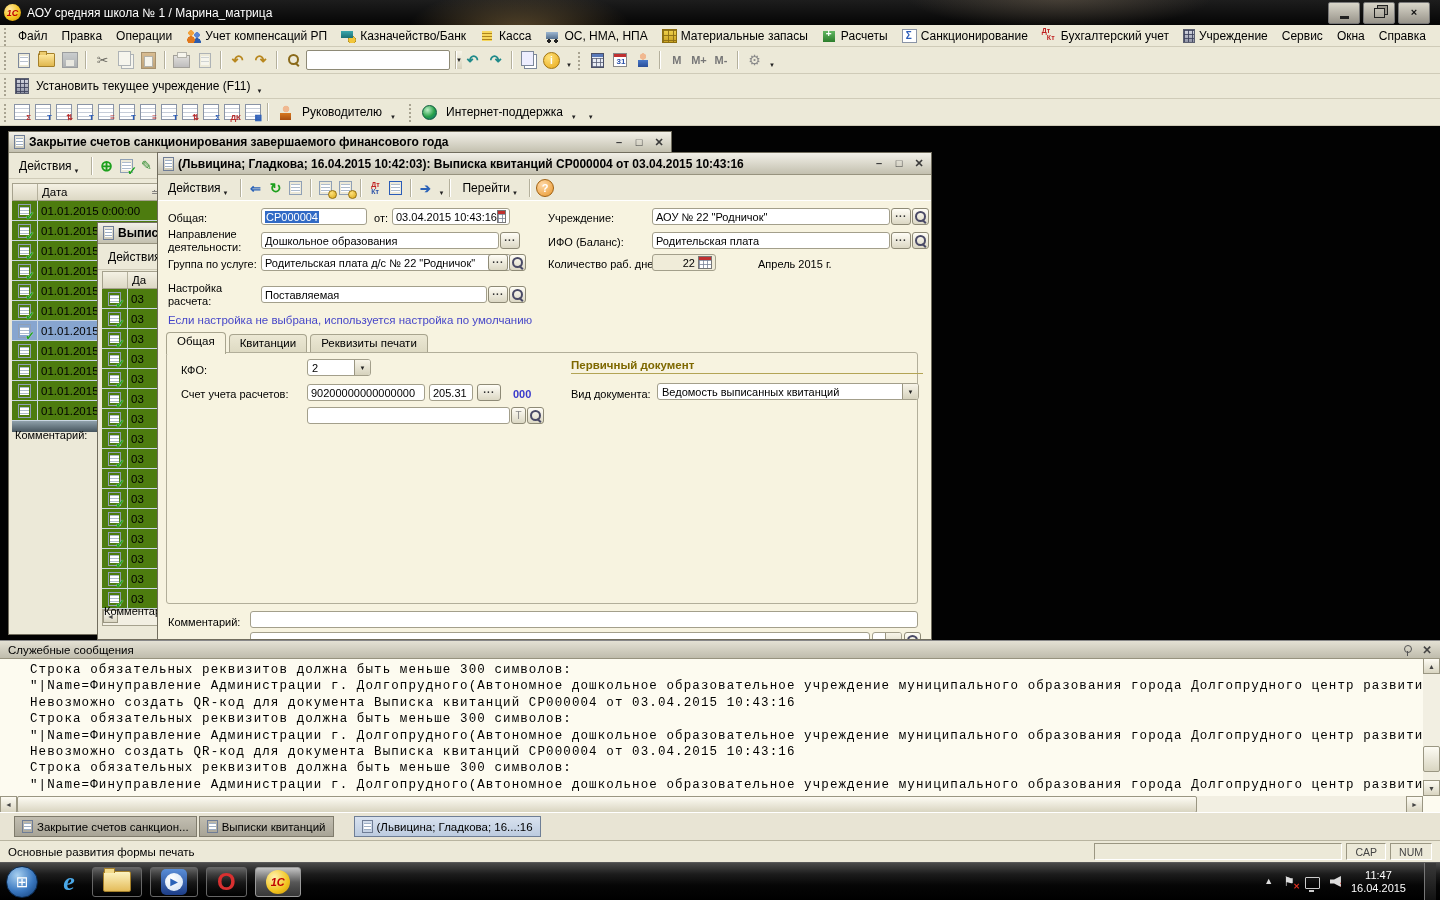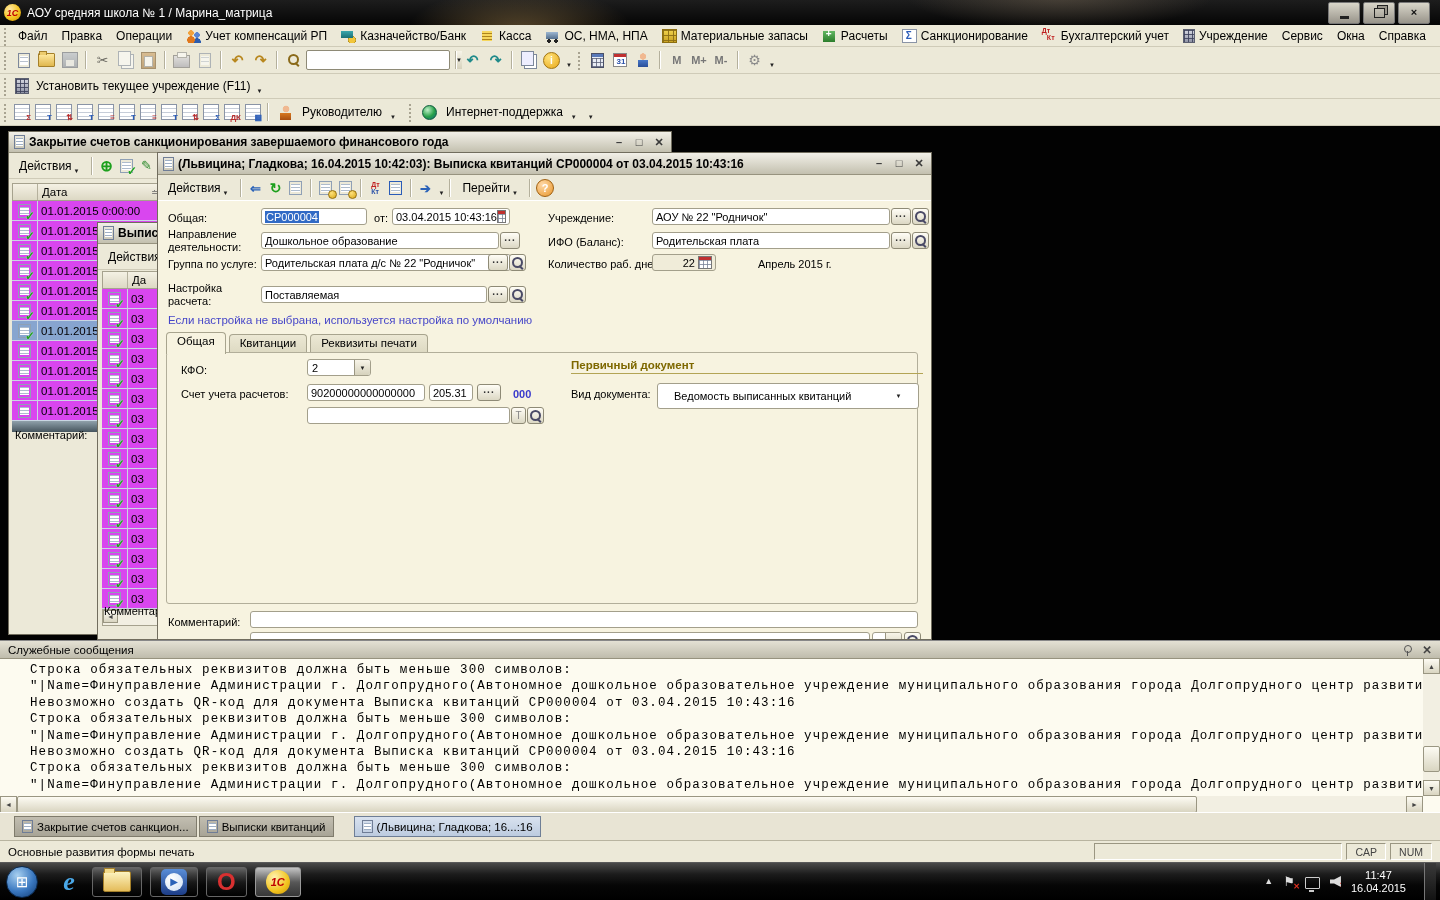--- a/index.html
+++ b/index.html
@@ -97,21 +97,21 @@
   .cbtn{width:14px;height:13px;text-align:center;line-height:12px;color:#3a3a3a;font-size:11px;font-weight:bold;}
   .docico{width:11px;height:14px;background:#fff;border:1px solid #6f7d96;box-sizing:border-box;flex:none;
     background-image:repeating-linear-gradient(transparent 0 2px,#9fb0c6 2px 3px);background-clip:content-box;padding:2px 1px;}
   .wtoolbar{height:25px;display:flex;align-items:center;gap:2px;padding:0 4px;border-bottom:1px solid #cfcbb8;background:#ece9d8;}
   .abtn{height:19px;display:flex;align-items:center;padding:0 5px;border:1px solid transparent;border-radius:2px;}
   .smallico{width:18px;height:18px;display:flex;align-items:center;justify-content:center;position:relative;}
 
   
   .lhdr{display:flex;background:linear-gradient(#f4f1e4,#dcd8c4);border:1px solid #a6a28e;box-sizing:border-box;height:18px;font-size:11.5px;}
   .lhdr .hc{border-right:1px solid #b5b19d;display:flex;align-items:center;padding:0 4px;box-sizing:border-box;}
-  .lrow{display:flex;height:19px;background:#d946ef;border-bottom:1px solid #c9d6e3;font-size:11.5px;align-items:stretch;}
+  .lrow{display:flex;height:19px;background:#4d7c0f;border-bottom:1px solid #c9d6e3;font-size:11.5px;align-items:stretch;}
   .lrow.sel{background:#87a5cf;}
   .lrow .icell{width:25px;border-right:1px solid #c9d6e3;display:flex;align-items:center;justify-content:center;flex:none;}
   .lrow .tcell{padding:0 3px;display:flex;align-items:center;white-space:nowrap;overflow:hidden;}
   .sdoc{width:13px;height:14px;background:#fff;border:1px solid #8fa0b5;box-sizing:border-box;position:relative;
     background-image:repeating-linear-gradient(transparent 0 2px,#aebccd 2px 3px);background-clip:content-box;padding:2px 1px;}
   .sdoc.check::after{content:"✓";position:absolute;right:-5px;bottom:-6px;color:#1da01d;font-weight:bold;font-size:12px;text-shadow:0 0 1px #fff;}
 
   
   .fld{background:#fff;border:1px solid #a39f8b;border-radius:3px;height:17px;display:flex;align-items:center;
     padding:0 3px;font-size:11px;overflow:hidden;white-space:nowrap;box-sizing:border-box;}
@@ -759,21 +759,21 @@
       <span class="abs fld" style="left:494px;top:7px;width:238px;">
           <span>АОУ № 22 "Родничок"</span>
         </span>
       <span class="abs sbtn dots3" style="left:733px;top:7px;width:20px;">...</span>
       <span class="abs sbtn" style="left:754px;top:7px;width:17px;">
           <span class="mag gray"></span>
         </span>
 
       <span class="abs lbl" style="left:10px;top:27px;width:92px;">Направление деятельности:</span>
       <span class="abs fld" style="left:103px;top:31px;width:238px;">
-          <span>Дошкольное образование</span>
+          <span>Дошкольное образования</span>
         </span>
       <span class="abs sbtn dots3" style="left:342px;top:31px;width:20px;">...</span>
       <span class="abs lbl" style="left:390px;top:35px;">ИФО (Баланс):</span>
       <span class="abs fld" style="left:494px;top:31px;width:238px;">
           <span>Родительская плата</span>
         </span>
       <span class="abs sbtn dots3" style="left:733px;top:31px;width:20px;">...</span>
       <span class="abs sbtn" style="left:754px;top:31px;width:17px;">
           <span class="mag gray"></span>
         </span>
@@ -826,21 +826,21 @@
           </span>
         <span class="abs sbtn dots3" style="left:310px;top:31px;width:24px;">...</span>
         <span class="abs" style="left:346px;top:35px;color:#3a3acc;font-size:11px;font-weight:bold;">000</span>
         <span class="abs fld" style="left:140px;top:54px;width:203px;"></span>
         <span class="abs sbtn" style="left:344px;top:54px;width:15px;color:#888;font-weight:normal;">Т</span>
         <span class="abs sbtn" style="left:360px;top:54px;width:17px;">
             <span class="mag gray"></span>
           </span>
         <span class="abs olive" style="left:404px;top:6px;width:352px;border-bottom:1px solid #b3a455;padding-bottom:2px;">Первичный документ</span>
         <span class="abs lbl" style="left:404px;top:35px;">Вид документа:</span>
-        <span class="abs fld" style="left:490px;top:30px;width:262px;padding:12px;">
+        <span class="abs fld" style="left:490px;top:30px;width:262px;padding:0;">
             <span style="padding-left:4px;">Ведомость выписанных квитанций</span>
             <span class="cmbbtn" style="margin-left:auto;"></span>
           </span>
       </div>
 
       <span class="abs lbl" style="left:10px;top:415px;">Комментарий:</span>
       <span class="abs fld" style="left:92px;top:410px;width:668px;"></span>
 
       <span class="abs fld" style="left:92px;top:431px;width:620px;"></span>
       <span class="abs fld" style="left:714px;top:431px;width:30px;padding:0;">

